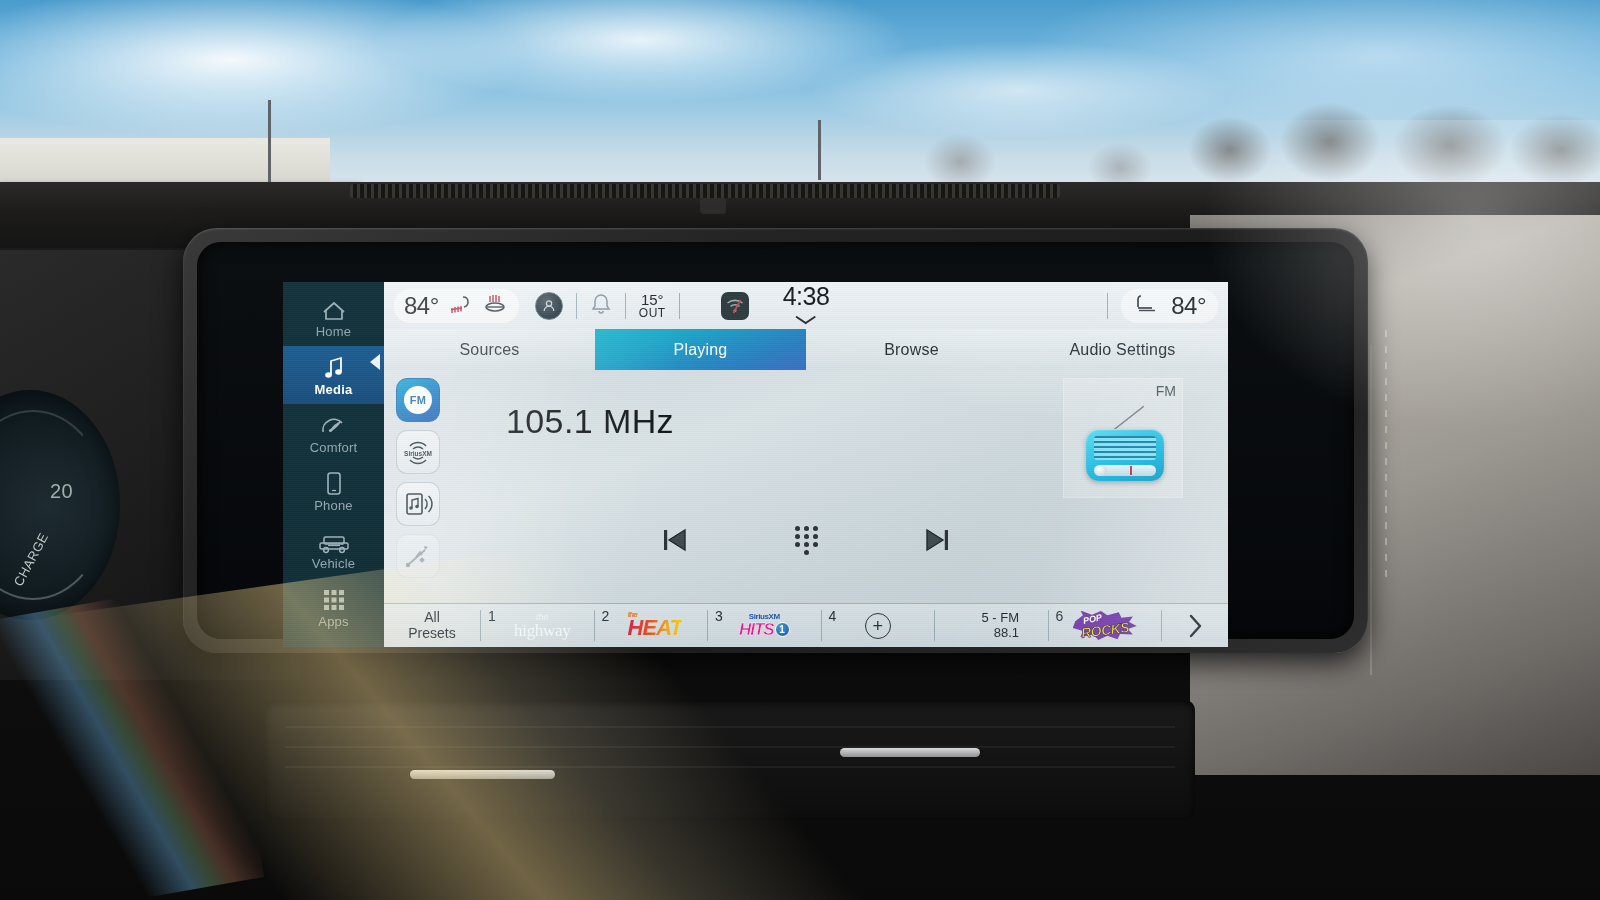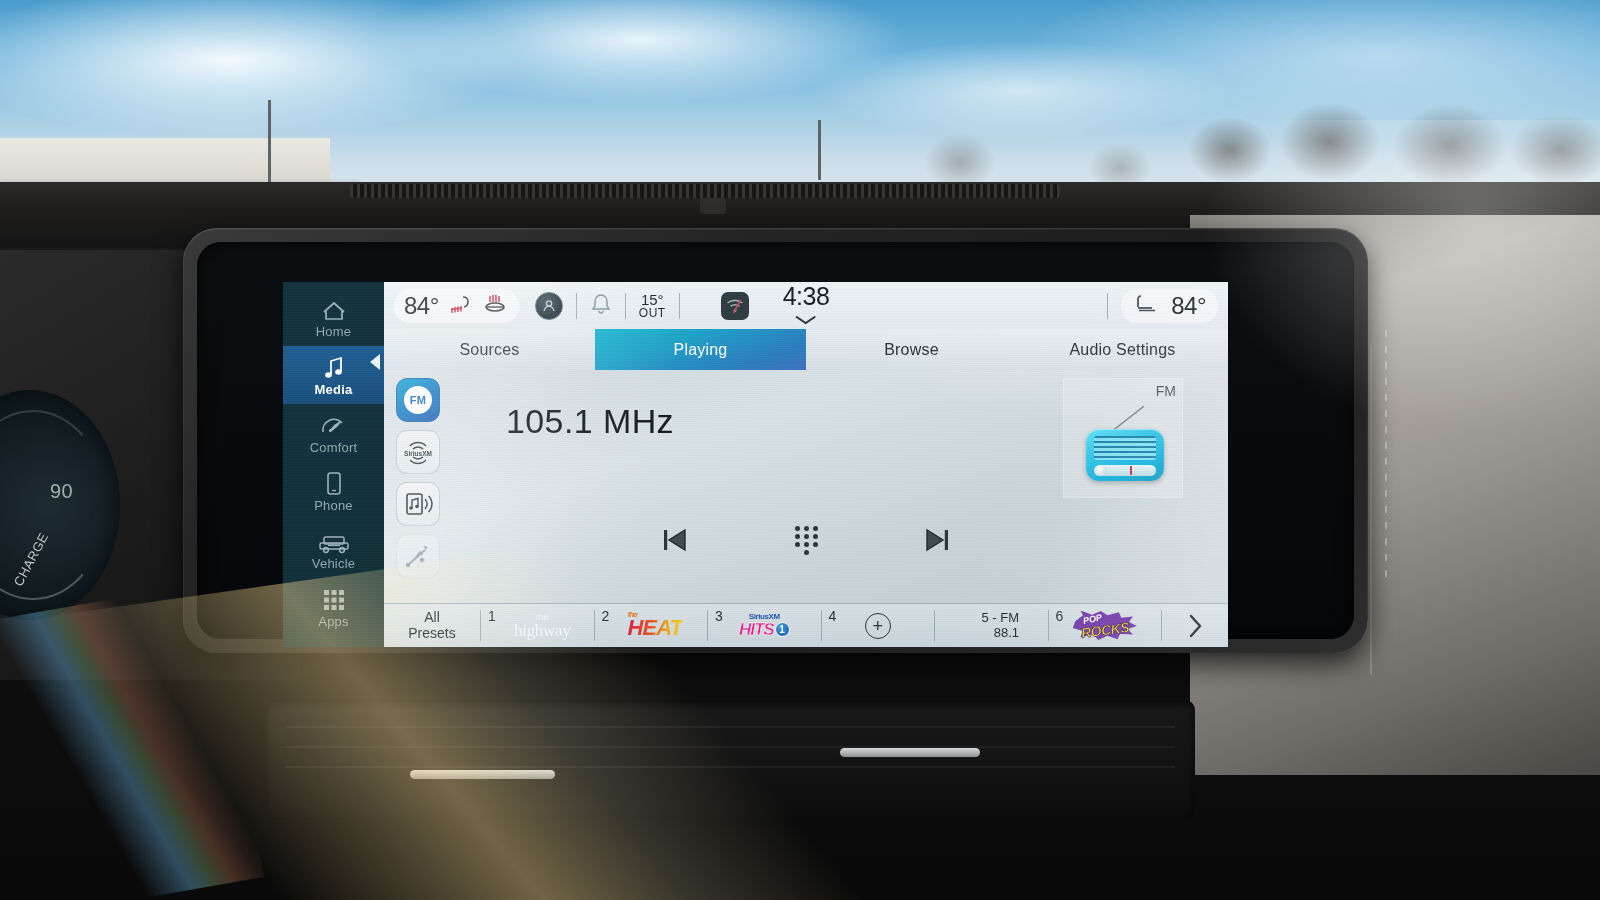--- a/index.html
+++ b/index.html
@@ -385,21 +385,21 @@
   <div class="defrost"></div>
   <div class="defrost-knob"></div>
   <div class="dash-main"></div>
   <div class="dash-right-panel"></div>
   <div class="stitch"></div>
   <div class="dash-left-panel"></div>
 
   <div class="cluster">
     <div class="arc"></div>
 
-    <span class="t3">90</span>
+    <span class="t3">20</span>
     <span class="t4">CHARGE</span>
   </div>
 
   <div class="vents">
     <div class="vent-slat" style="top:26px"></div>
     <div class="vent-slat" style="top:46px"></div>
     <div class="vent-slat" style="top:66px"></div>
     <div class="vent-handle" style="left:145px;top:70px;width:145px;"></div>
     <div class="vent-handle" style="left:575px;top:48px;width:140px;"></div>
   </div>

